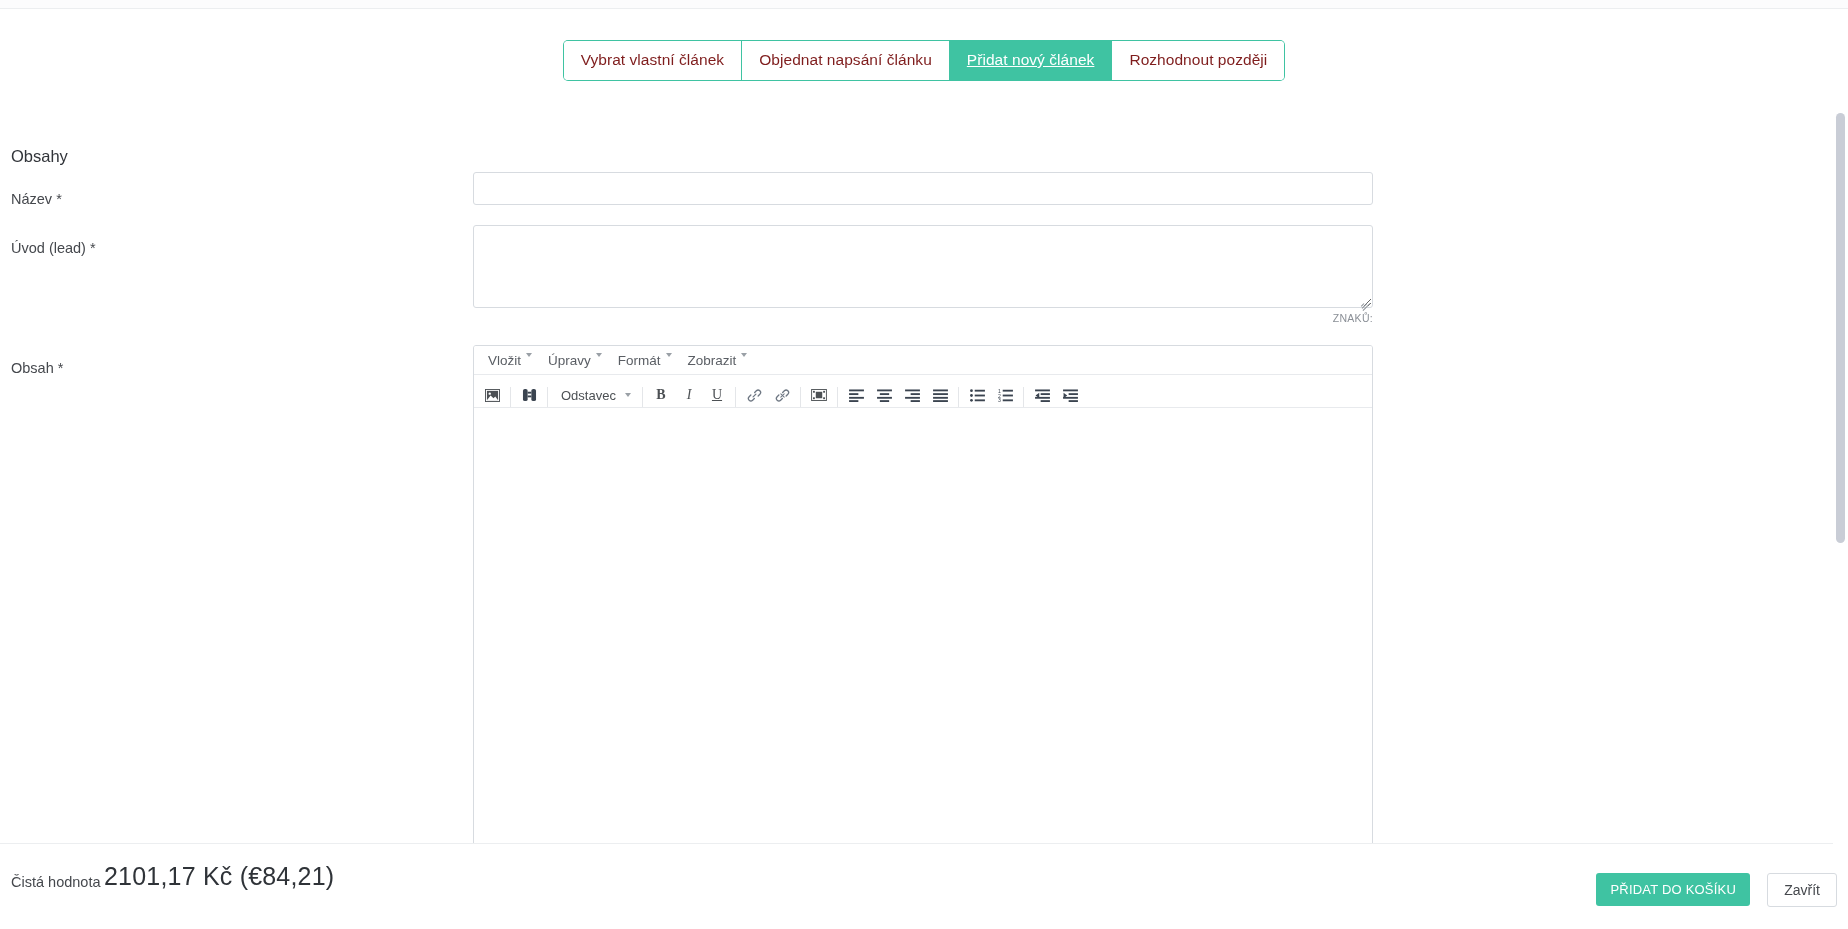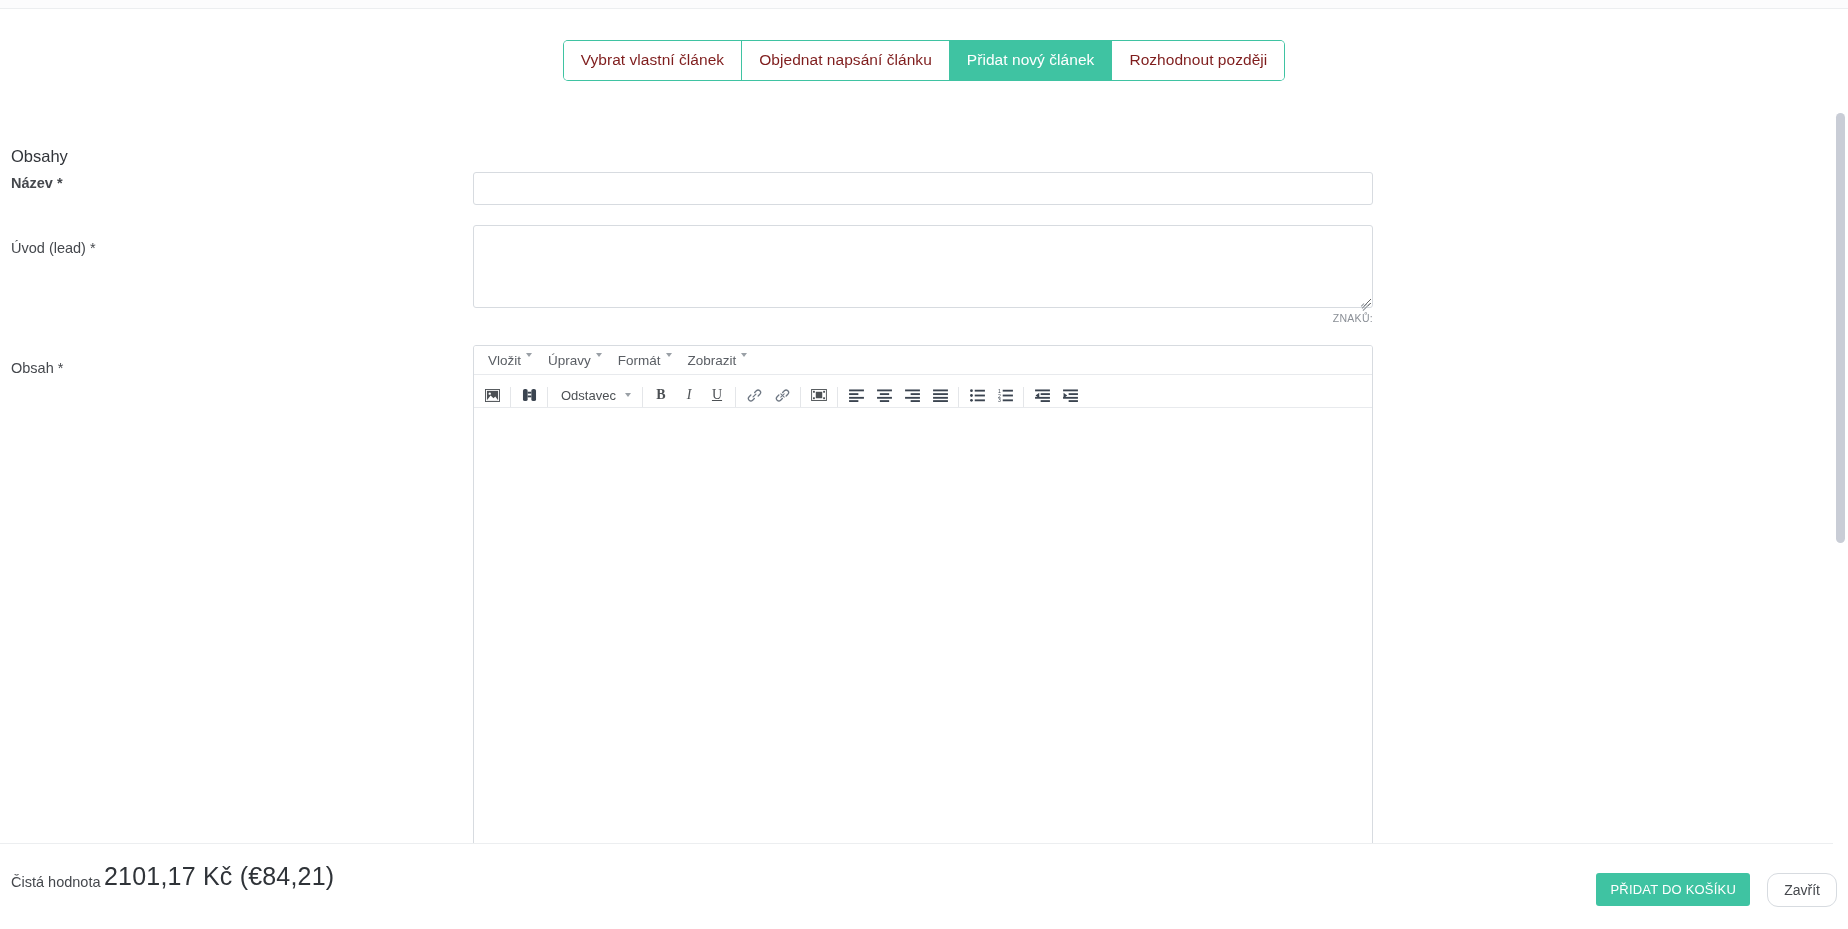--- a/index.html
+++ b/index.html
@@ -52,20 +52,21 @@
     background: #ffffff;
     border-right: 1px solid #3fc3a2;
     white-space: nowrap;
     cursor: pointer;
     letter-spacing: 0.05px;
   }
   .tab:last-child { border-right: none; }
   .tab.active {
     background: #3fc3a2;
     color: #ffffff;
+    text-decoration: underline;
   }
 
   
   .dashed-div {
     position: absolute;
     top: 107px; left: 0;
     width: 1848px;
     height: 0;
     border-top: 1px dashed #e3e5e8;
   }
@@ -89,21 +90,21 @@
     font-weight: 400;
   }
 
   .field-label {
     position: absolute;
     left: 11px;
     font-size: 14.5px;
     color: #45484d;
     white-space: nowrap;
   }
-  .lbl-nazev  { top: 68px; font-weight: bold; }
+  .lbl-nazev  { top: 84px; }
   .lbl-uvod   { top: 133px; }
   .lbl-obsah  { top: 253px; }
 
   
   .text-input {
     position: absolute;
     left: 473px;
     top: 65px;
     width: 900px;
     height: 33px;
@@ -291,21 +292,21 @@
     cursor: pointer;
     white-space: nowrap;
   }
   .btn-close {
     position: absolute;
     right: 11px;
     top: 29px;
     background: #ffffff;
     color: #45484d;
     border: 1px solid #d7dbe0;
-    border-radius: 11px;
+    border-radius: 3px;
     font-family: "Liberation Sans", sans-serif;
     font-size: 14px;
     padding: 8px 16px;
     cursor: pointer;
     white-space: nowrap;
   }
 
   
   .scroll-track {
     position: absolute;

